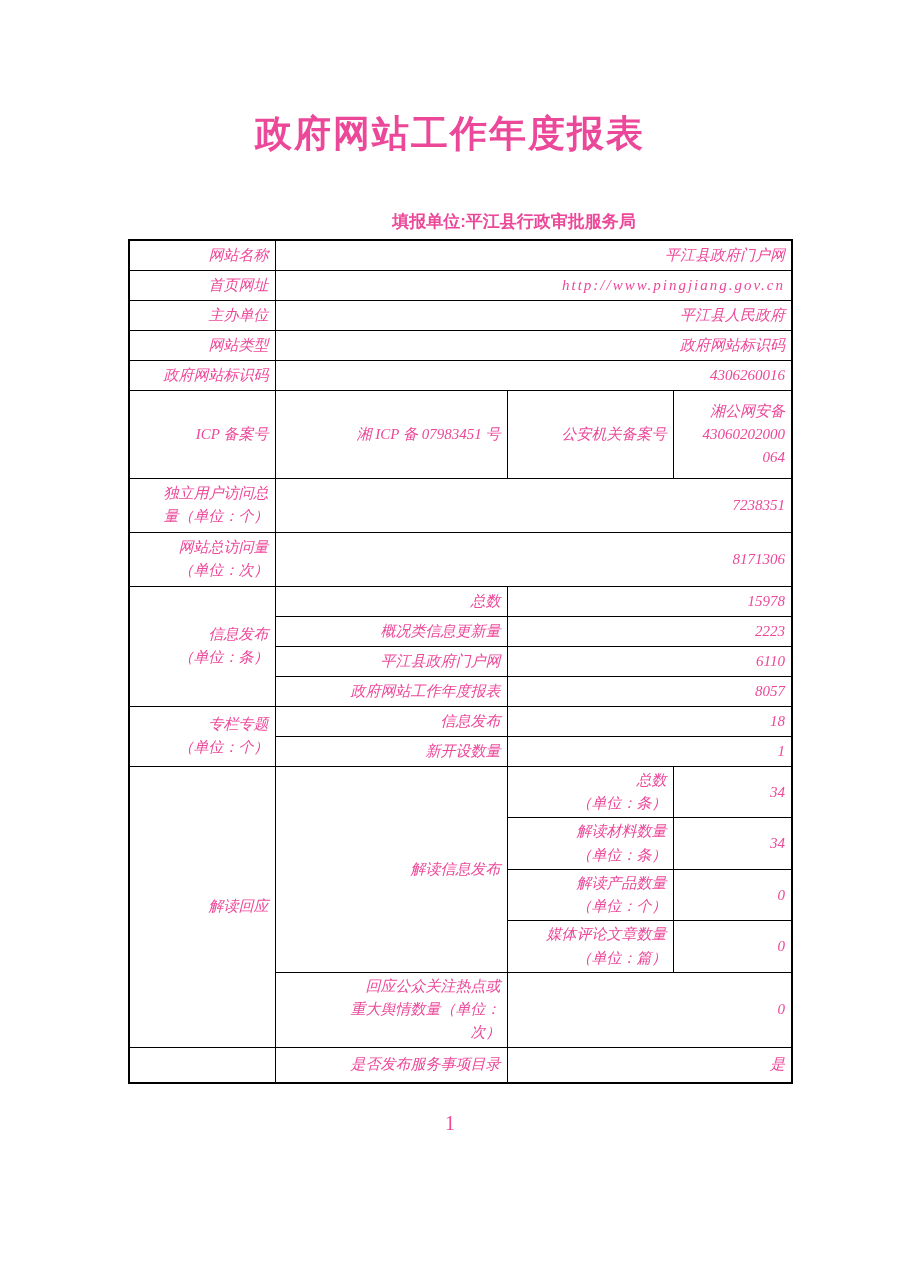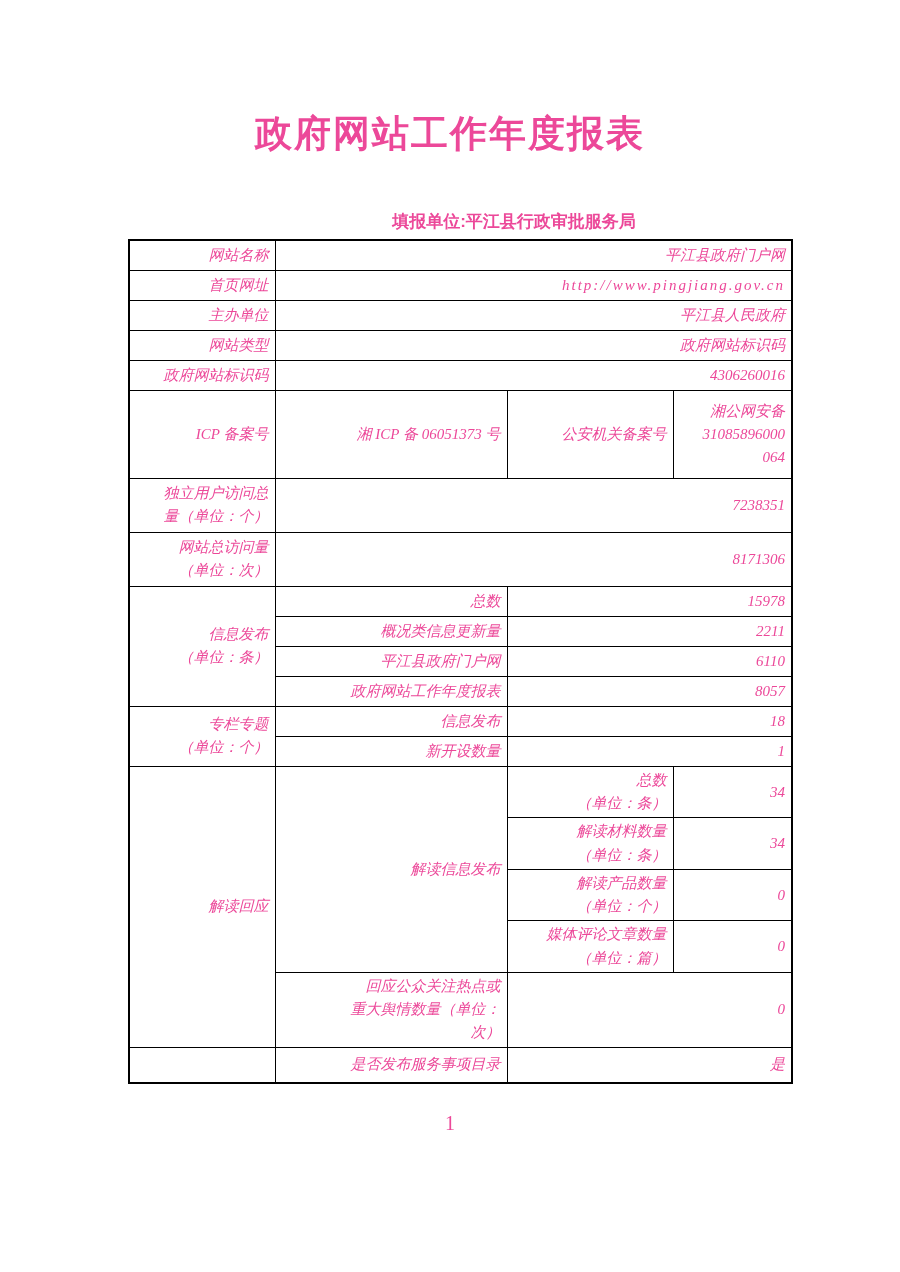--- a/index.html
+++ b/index.html
@@ -103,24 +103,24 @@
       <td colspan="3">政府网站标识码</td>
     </tr>
 
     <tr class="r-small">
       <td>政府网站标识码</td>
       <td colspan="3">4306260016</td>
     </tr>
 
     <tr class="r-icp">
       <td>ICP 备案号</td>
-      <td>湘 ICP 备 06051373 号</td>
+      <td>湘 ICP 备 07983451 号</td>
       <td>公安机关备案号</td>
       <td>湘公网安备
-31085896000
+43060202000
 064</td>
     </tr>
 
     <tr class="r-stat">
       <td>独立用户访问总
 量（单位：个）</td>
       <td colspan="3">7238351</td>
     </tr>
 
     <tr class="r-stat">
@@ -130,21 +130,21 @@
     </tr>
 
     <tr class="r-small">
       <td rowspan="4">信息发布
 （单位：条）</td>
       <td>总数</td>
       <td colspan="2">15978</td>
     </tr>
     <tr class="r-small">
       <td>概况类信息更新量</td>
-      <td colspan="2">2211</td>
+      <td colspan="2">2223</td>
     </tr>
     <tr class="r-small">
       <td>平江县政府门户网</td>
       <td colspan="2">6110</td>
     </tr>
     <tr class="r-small">
       <td>政府网站工作年度报表</td>
       <td colspan="2">8057</td>
     </tr>
 

